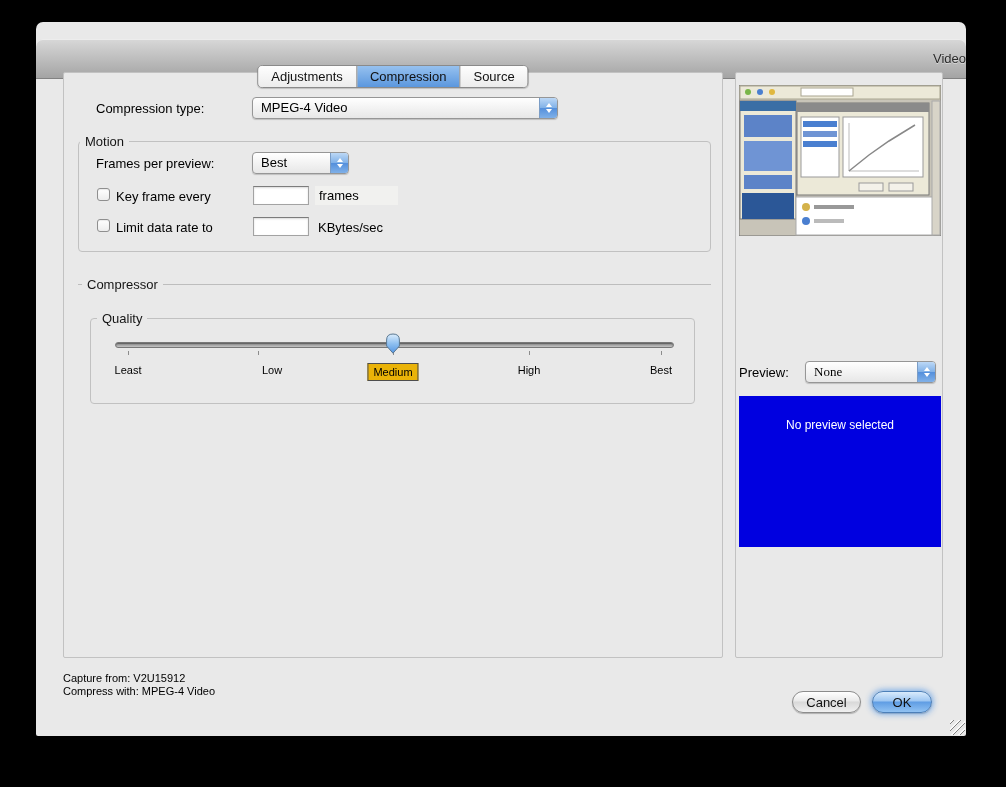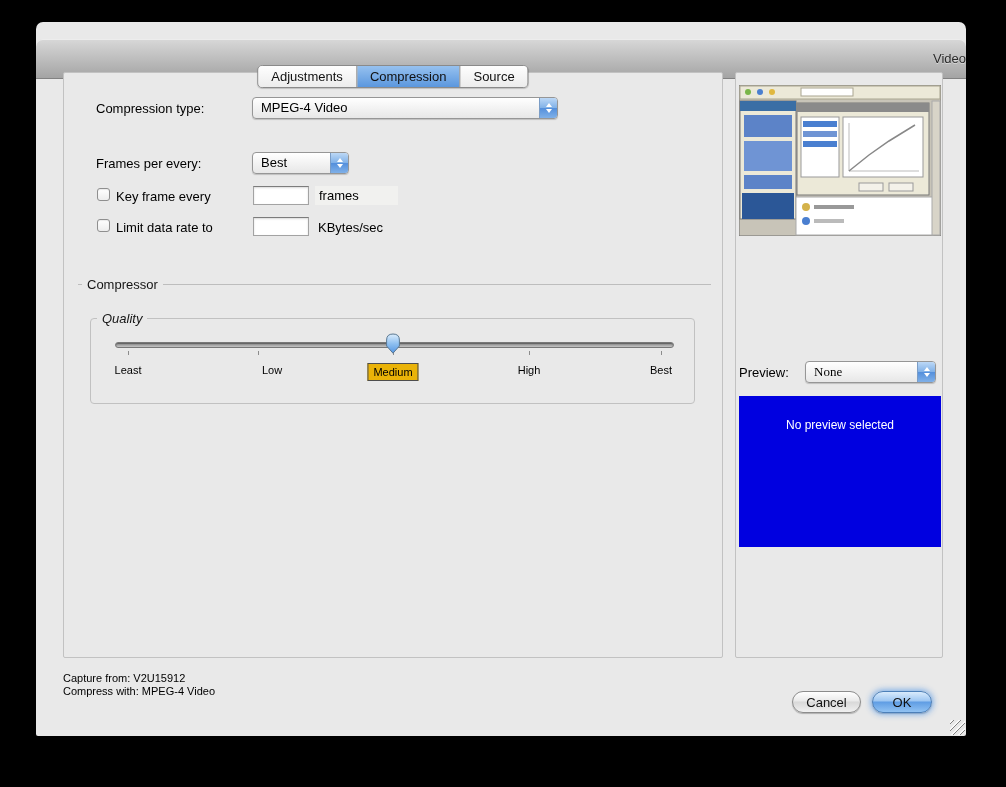--- a/index.html
+++ b/index.html
@@ -57,21 +57,21 @@
     background:linear-gradient(#bcd8f6,#82b2e8 48%,#5590dc 52%,#7fb0e8);
     display:flex;flex-direction:column;align-items:center;justify-content:center;gap:2px;
   }
   .tri-up{width:0;height:0;border-left:3px solid transparent;border-right:3px solid transparent;border-bottom:4px solid #fff;}
   .tri-down{width:0;height:0;border-left:3px solid transparent;border-right:3px solid transparent;border-top:4px solid #fff;}
 
   
   .groupbox{position:absolute;box-sizing:border-box;border:1px solid #c1c1c1;border-radius:4px;}
   .legend{position:absolute;top:-9px;font-size:13px;color:#151515;background:#e9e9e9;padding:0 5px;line-height:17px;white-space:nowrap;}
   #motion-groupbox{left:42px;top:119px;width:633px;height:111px;}
-  #quality-groupbox{left:54px;top:296px;width:605px;height:86px;font-style:italic;}
+  #quality-groupbox{left:54px;top:296px;width:605px;height:86px;}
   #compressor-divider{position:absolute;left:42px;top:262px;width:633px;border-top:1px solid #bdbdbd;}
   #compressor-divider .legend{left:4px;}
 
   
   .checkbox{
     position:absolute;appearance:none;-webkit-appearance:none;margin:0;
     width:13px;height:13px;background:linear-gradient(#ffffff,#ededed);
     border:1px solid #8f8f8f;border-radius:3px;box-shadow:inset 0 1px 1px rgba(0,0,0,.08);
   }
   .field{
@@ -155,22 +155,25 @@
 
   <span class="label" style="left:60px;top:79px;">Compression type:</span>
   <div class="popup" style="left:216px;top:75px;width:306px;">
     <span class="popup-label">MPEG-4 Video</span>
     <span class="stepper">
         <i class="tri-up"></i>
         <i class="tri-down"></i>
       </span>
   </div>
 
-
-  <span class="label" style="left:60px;top:134px;">Frames per every:</span>
+  <div class="groupbox" id="motion-groupbox">
+    <span class="legend" style="left:1px;">Motion</span>
+  </div>
+
+  <span class="label" style="left:60px;top:134px;">Frames per preview:</span>
   <div class="popup" style="left:216px;top:130px;width:97px;">
     <span class="popup-label">Best</span>
     <span class="stepper">
         <i class="tri-up"></i>
         <i class="tri-down"></i>
       </span>
   </div>
 
   <input type="checkbox" class="checkbox" style="left: 61px; top: 166px;">
   <span class="label" style="left:80px;top:167px;">Key frame every</span>

